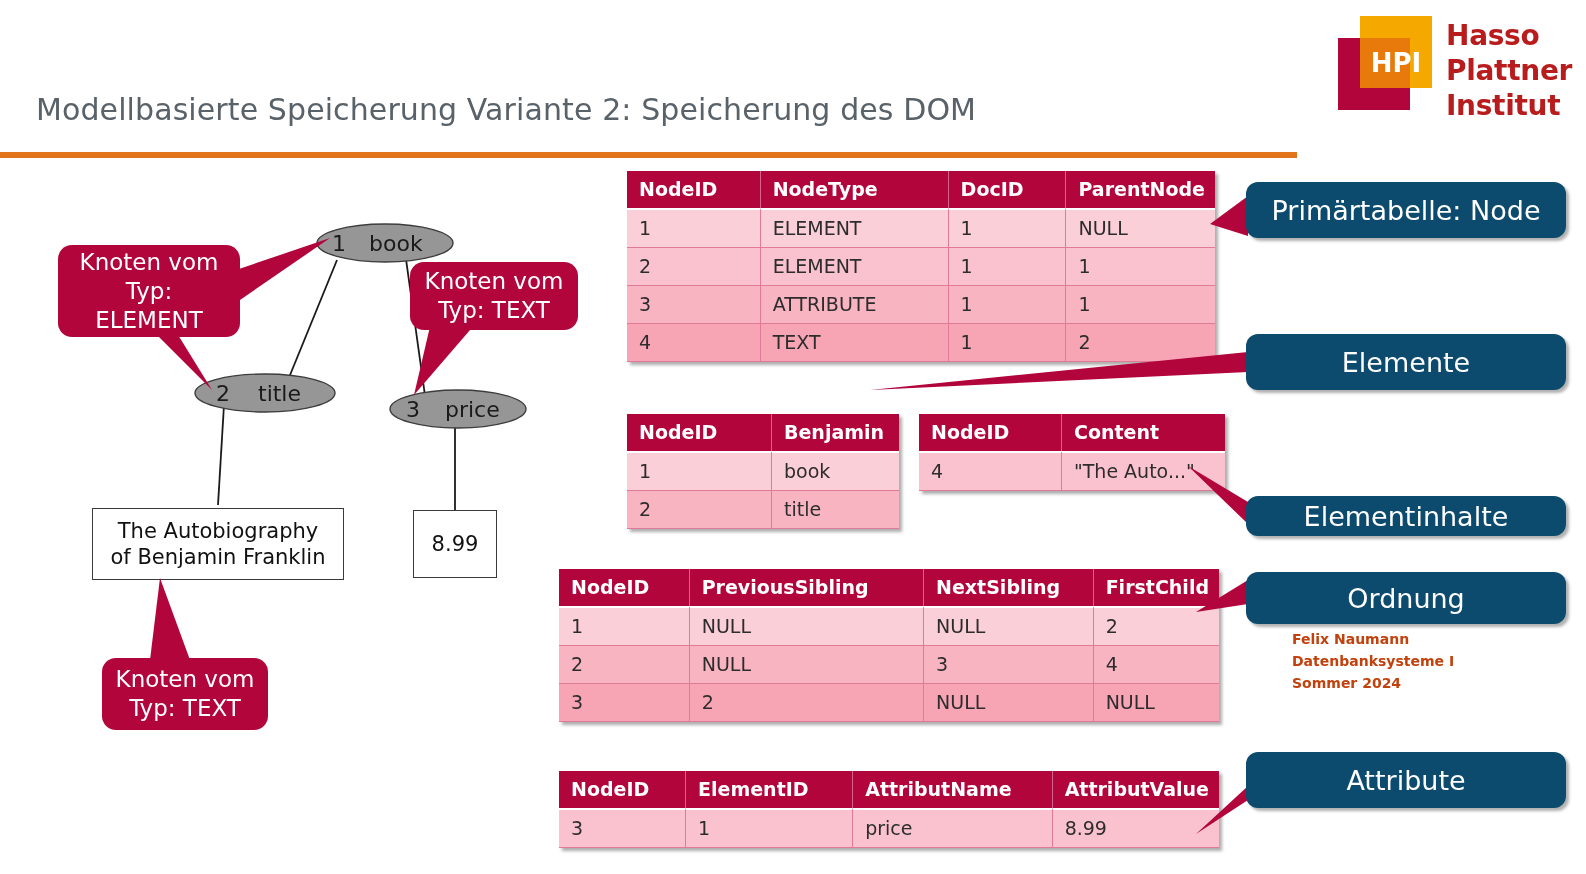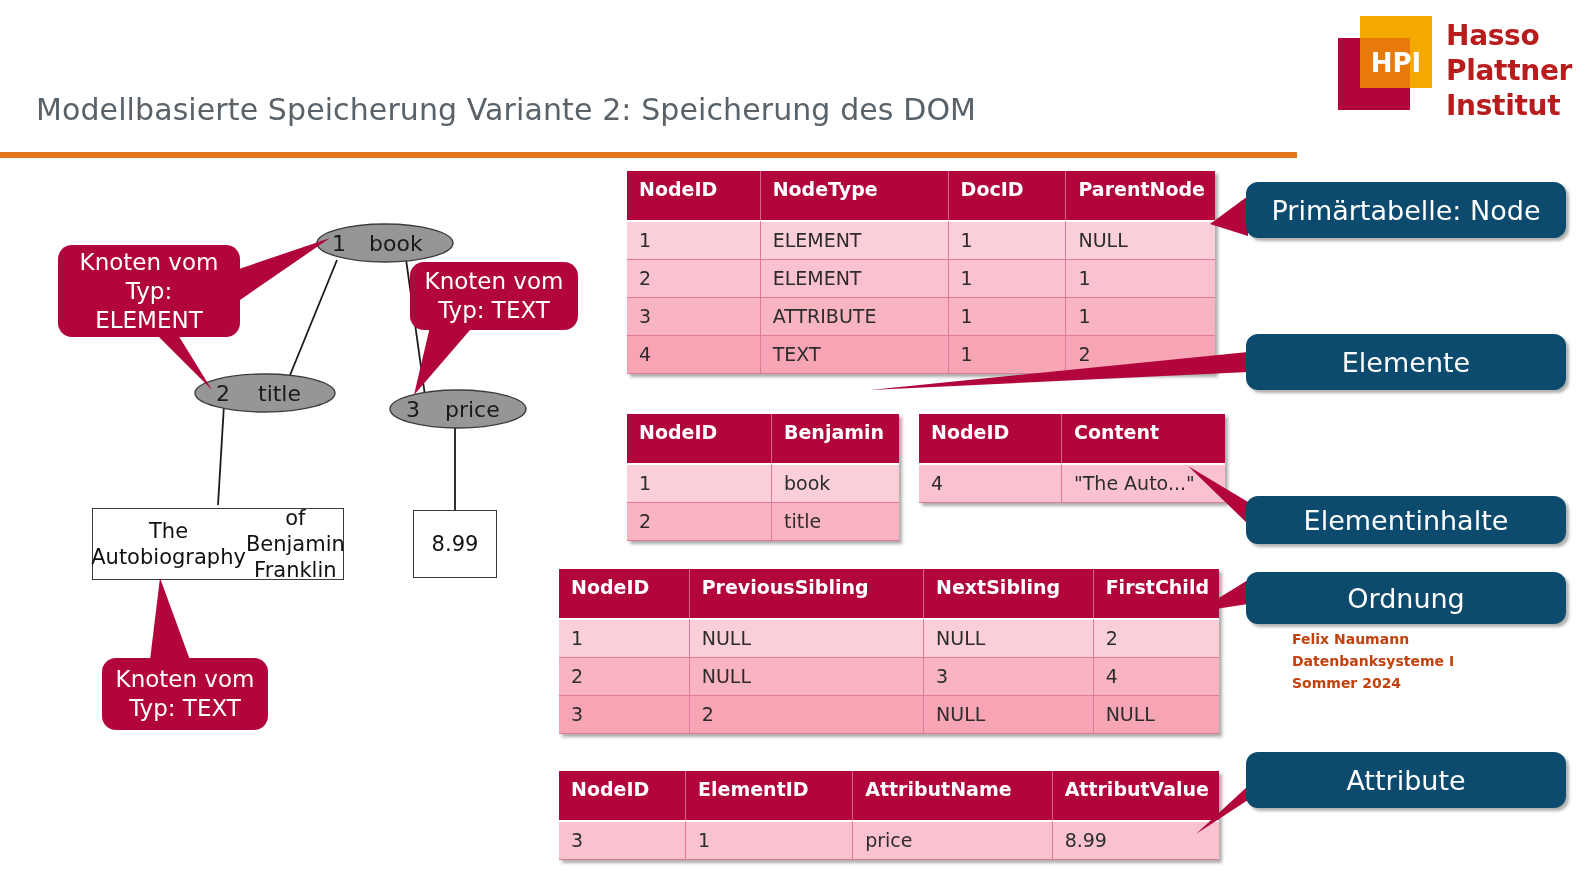--- a/index.html
+++ b/index.html
@@ -124,21 +124,21 @@
     box-shadow: 3px 3px 3px rgba(60,60,60,0.42);
     z-index: 3;
     background: #ffffff;
   }
   .db-table th {
     background: #b1053c;
     color: #ffffff;
     font-size: 19px;
     font-weight: 700;
     text-align: left;
-    padding: 7px 10px 20px 12px;
+    padding: 7px 10px 8px 12px;
     border-right: 1.5px solid #d4648b;
     white-space: nowrap;
   }
   .db-table th:last-child { border-right: none; }
   .db-table td {
     font-size: 19px;
     color: #2c2c2c;
     padding: 7px 10px 8px 12px;
     border-right: 1.5px solid #e07a98;
     border-bottom: 1.5px solid #e07a98;
@@ -215,21 +215,21 @@
 
 <div class="node-ellipse-label" style="left:332px; top:231px;">1</div>
 <div class="node-ellipse-label" style="left:369px; top:231px;">book</div>
 
 <div class="node-ellipse-label" style="left:216px; top:381px;">2</div>
 <div class="node-ellipse-label" style="left:258px; top:381px;">title</div>
 
 <div class="node-ellipse-label" style="left:406px; top:397px;">3</div>
 <div class="node-ellipse-label" style="left:445px; top:397px;">price</div>
 
-<div class="text-node-box" style="left:92px; top:508px; width:252px; height:72px; flex-direction:row;">
+<div class="text-node-box" style="left:92px; top:508px; width:252px; height:72px; flex-direction:column;">
   <span>The Autobiography</span>
   <span>of Benjamin Franklin</span>
 </div>
 <div class="text-node-box" style="left:413px; top:510px; width:84px; height:68px;">8.99</div>
 
 <svg id="callout-tails-svg" viewBox="0 0 1586 874">
 
   <polygon points="230,272 330,238 240,300" fill="#b1053c"></polygon>
 
   <polygon points="140,318 212,390 175,330" fill="#b1053c"></polygon>
@@ -377,21 +377,21 @@
       <td>3</td>
       <td>1</td>
       <td>price</td>
       <td>8.99</td>
     </tr>
   </tbody>
 </table>
 
 <div class="side-callout" style="left:1246px; top:182px; width:320px; height:56px;">Primärtabelle: Node</div>
 <div class="side-callout" style="left:1246px; top:334px; width:320px; height:56px;">Elemente</div>
-<div class="side-callout" style="left:1246px; top:496px; width:320px; height:48px;">Elementinhalte</div>
+<div class="side-callout" style="left:1246px; top:496px; width:320px; height:40px;">Elementinhalte</div>
 <div class="side-callout" style="left:1246px; top:572px; width:320px; height:52px;">Ordnung</div>
 <div class="side-callout" style="left:1246px; top:752px; width:320px; height:56px;">Attribute</div>
 
 <div id="footer-credit">
   <div>Felix Naumann</div>
   <div>Datenbanksysteme I</div>
   <div>Sommer 2024</div>
 </div>
 
 </body></html>

